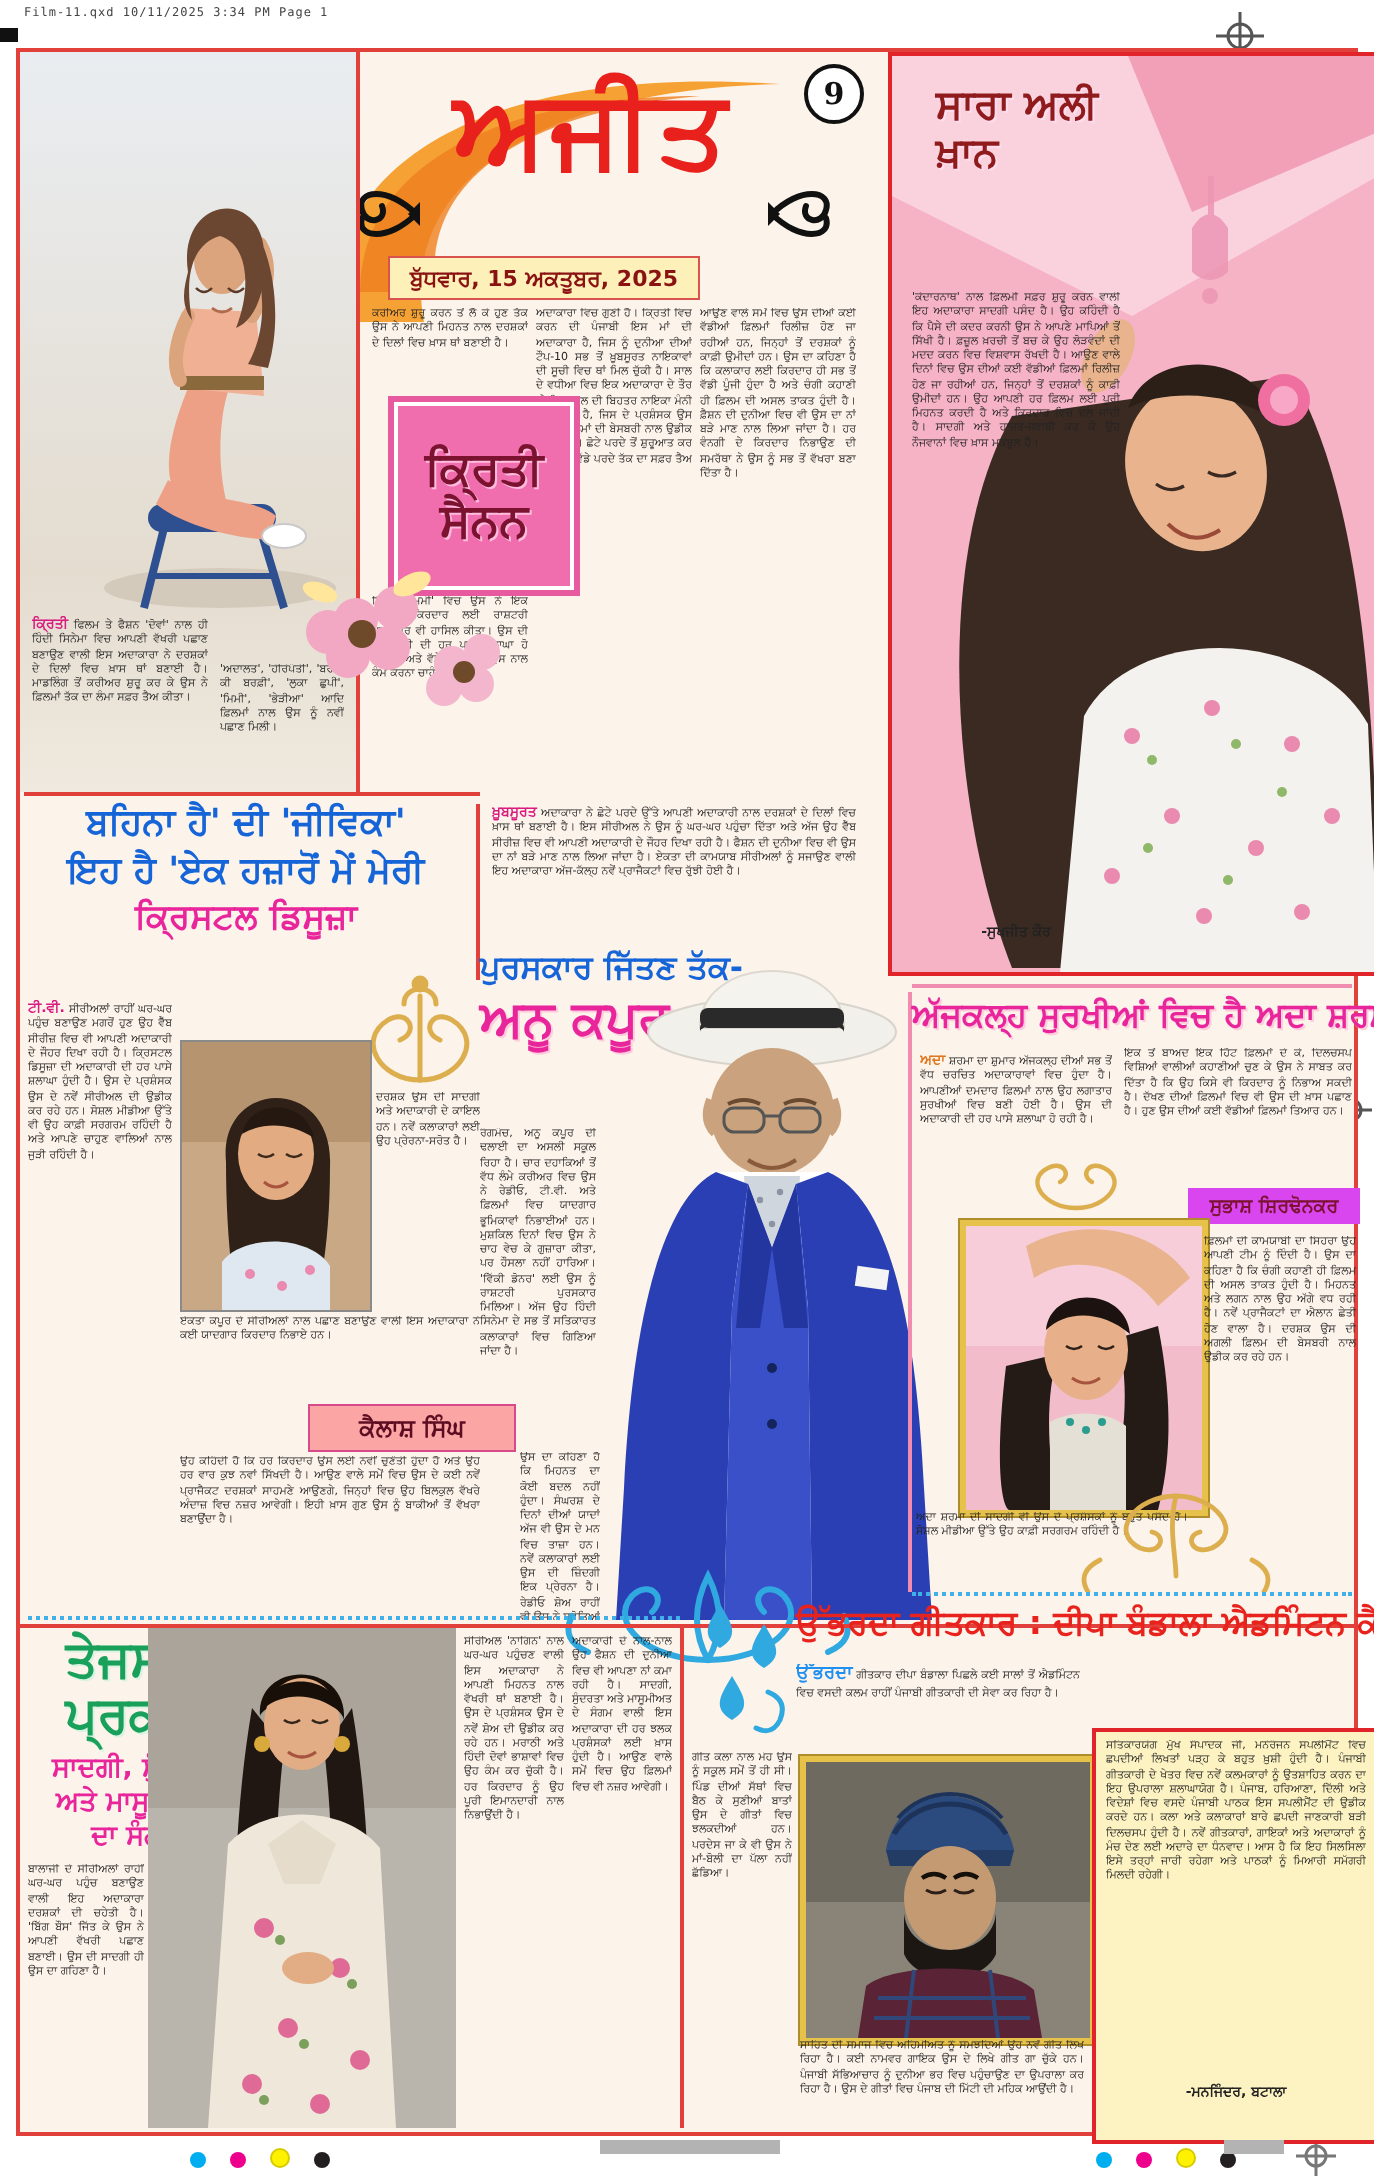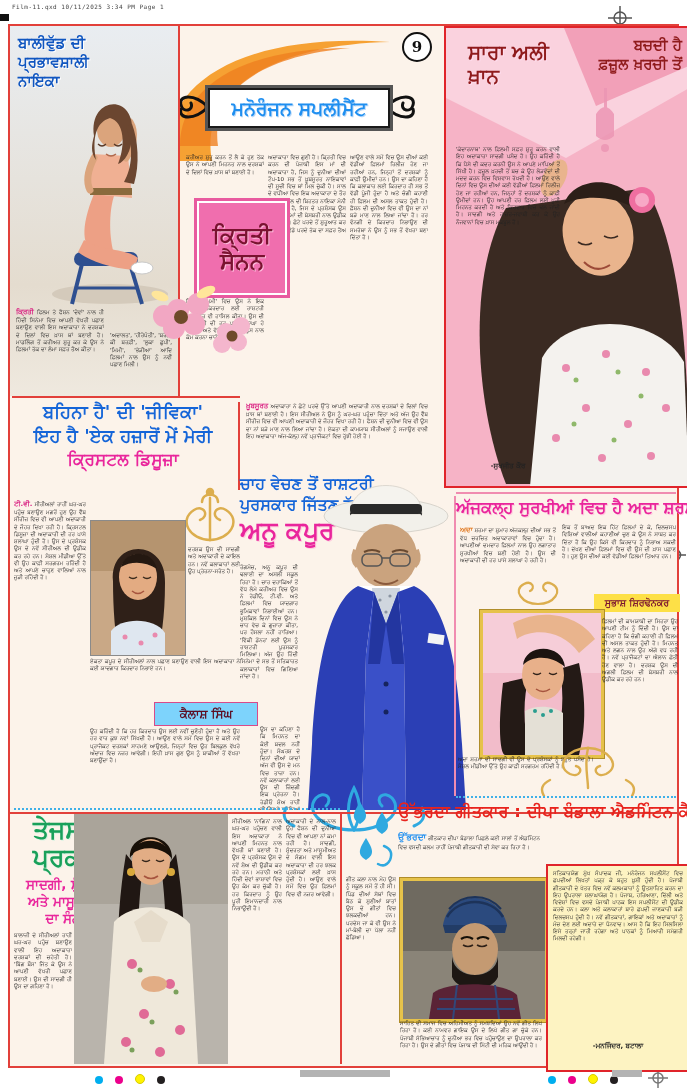--- a/index.html
+++ b/index.html
@@ -25,23 +25,23 @@
          display:flex;align-items:center;justify-content:center;font-family:"DejaVu Serif",serif;
          font-weight:bold;font-size:15px;color:#111;}
   .kicker{color:#1056c0;font-weight:bold;font-size:15px;line-height:1.25;text-shadow:1px 1px 0 #fff;}
   .namebox{background:#f06eae;border:3px solid #e85a9f;box-shadow:0 0 0 2px #fff inset;
            display:flex;flex-direction:column;align-items:center;justify-content:center;}
   .namebox div{color:#7a1230;font-weight:bold;font-size:23px;line-height:1.15;text-shadow:1px 1px 0 #fbd;}
   .pinkpanel{background:#f6b3c6;border:2px solid #e0242a;overflow:hidden;}
   .sara-name{color:#8f1b1c;font-weight:bold;font-size:20px;line-height:1.2;text-shadow:1px 1px 0 #fde;}
   .sara-kick{color:#8f1b1c;font-weight:bold;font-size:15px;line-height:1.25;text-align:right;}
   .byline-sig{font-size:7px;font-weight:bold;color:#222;text-align:center;}
-  .authorbox-orange{background:#fde047;display:flex;align-items:center;justify-content:center;
+  .authorbox-orange{background:#d946ef;display:flex;align-items:center;justify-content:center;
                     font-size:9.5px;font-weight:bold;color:#7a1230;}
-  .authorbox-pink{background:#7dd3fc;border:1px solid #d84b8a;display:flex;align-items:center;justify-content:center;
+  .authorbox-pink{background:#fca5a5;border:1px solid #d84b8a;display:flex;align-items:center;justify-content:center;
                   font-size:12px;font-weight:bold;color:#5d0d22;}
   .photo-frame-gold{border:3px solid #e6c24a;box-shadow:0 0 0 1px #b08d2a;}
   .letterbox{background:#fdf3c2;border:2px solid #e0242a;padding:4px 5px;}
   .tej-head{color:#19a05a;font-weight:bold;font-size:25px;line-height:1.1;text-align:center;
             text-shadow:1px 1px 0 #d9f3e2;}
   .tej-sub{color:#e9259c;font-weight:bold;font-size:13.5px;line-height:1.25;text-align:center;}
   .deepa-head{color:#e8231d;font-weight:bold;font-size:16.5px;text-align:center;white-space:nowrap;}
   .adah-head{color:#e9259c;font-weight:bold;font-size:16.5px;text-align:center;white-space:nowrap;
              text-shadow:1px 1px 0 #fcd;}
   .annu-h1{color:#1565d8;font-weight:bold;font-size:16px;line-height:1.3;}
@@ -75,38 +75,39 @@
     <line x1="10" y1="0" x2="10" y2="20" stroke="#777" stroke-width="1.5"></line>
   </svg>
 
   <div class="abs" id="content">
 
     <svg class="abs" style="left:140px;top:0px;" width="310" height="150">
       <path d="M18,135 C10,55 95,6 240,16 C130,18 48,60 62,135 Z" fill="#f6a133"></path>
       <path d="M30,120 C30,62 90,22 200,22 C110,30 60,66 68,120 Z" fill="#ef7f1f" opacity="0.8"></path>
     </svg>
 
+    <div class="abs masthead-title" style="left:178px;top:12px;width:216px;text-align:center;">ਅਜੀਤ</div>
 
     <div class="abs pgnum" style="left:392px;top:6px;">
       <span>9</span>
     </div>
 
     <svg class="abs" style="left:164px;top:62px;" width="36" height="38">
       <path d="M34,19 C20,5 4,7 7,17 C9,25 20,23 17,15 M34,19 C20,33 4,31 7,21" stroke="#111" stroke-width="3" fill="none" stroke-linecap="round"></path>
       <polygon points="30,19 36,13 42,19 36,25" fill="#111"></polygon>
     </svg>
     <svg class="abs" style="left:374px;top:62px;transform:scaleX(-1);" width="36" height="38">
       <path d="M34,19 C20,5 4,7 7,17 C9,25 20,23 17,15 M34,19 C20,33 4,31 7,21" stroke="#111" stroke-width="3" fill="none" stroke-linecap="round"></path>
       <polygon points="30,19 36,13 42,19 36,25" fill="#111"></polygon>
     </svg>
 
-    <div class="abs supp-box" style="left:198px;top:62px;width:178px;height:36px;">
-      <span class="supp-txt">ਮਨੋਰੰਜਨ ਸਪਲੀਮੈਂਟ</span>
-    </div>
-
+
+    <div class="abs date-strip" style="left:184px;top:102px;width:154px;height:20px;">
+      <span class="date-txt">ਬੁੱਧਵਾਰ, 15 ਅਕਤੂਬਰ, 2025</span>
+    </div>
 
     <div class="abs" style="left:0;top:0;width:168px;height:370px;background:linear-gradient(180deg,#e9edf1 0%,#e4dccf 70%,#efe9df 100%);border-right:2px solid #e2403a;overflow:hidden;">
       <svg class="abs" style="left:0;top:30px;" width="168" height="250">
         <ellipse cx="100" cy="238" rx="58" ry="10" fill="#d4cabb"></ellipse>
         <rect x="64" y="196" width="64" height="14" rx="7" fill="#2e4f90"></rect>
         <line x1="72" y1="208" x2="62" y2="248" stroke="#2e4f90" stroke-width="4"></line>
         <line x1="120" y1="208" x2="132" y2="248" stroke="#2e4f90" stroke-width="4"></line>
         <line x1="66" y1="232" x2="128" y2="232" stroke="#2e4f90" stroke-width="3"></line>
         <path d="M84,138 C70,172 72,192 86,198 L104,198 C98,176 100,152 104,140 Z" fill="#eda085"></path>
         <path d="M74,184 C94,196 116,192 128,202 L124,214 C98,212 78,204 68,196 Z" fill="#eda085"></path>
@@ -114,25 +115,20 @@
         <path d="M82,98 L118,100 L122,142 L80,138 Z" fill="#f0b093"></path>
         <rect x="80" y="132" width="42" height="7" fill="#8a6a3c"></rect>
         <path d="M116,102 C124,90 126,76 120,66" stroke="#dba47c" stroke-width="7" fill="none" stroke-linecap="round"></path>
         <path d="M84,102 C78,114 76,126 80,134" stroke="#dba47c" stroke-width="7" fill="none" stroke-linecap="round"></path>
         <ellipse cx="101" cy="74" rx="14" ry="17" fill="#dba47c"></ellipse>
         <path d="M84,80 C78,40 126,36 122,78 C122,96 114,106 108,108 C116,88 114,66 100,62 C86,66 82,82 86,104 C80,96 82,88 84,80 Z" fill="#6b4630"></path>
         <path d="M116,70 C124,92 122,112 114,126 L124,128 C130,108 128,84 122,68 Z" fill="#6b4630"></path>
         <path d="M88,88 q4,4 8,0 M104,88 q4,4 8,0" stroke="#5a3a28" stroke-width="1.2" fill="none"></path>
         <path d="M96,98 q5,4 10,0" stroke="#b06a4e" stroke-width="1.4" fill="none"></path>
       </svg>
-      <div class="abs kicker" style="left:8px;top:8px;width:110px;">
-        <div>ਬਾਲੀਵੁੱਡ ਦੀ</div>
-        <div>ਪ੍ਰਭਾਵਸ਼ਾਲੀ</div>
-        <div>ਨਾਇਕਾ</div>
-      </div>
       <div class="abs body-txt" style="left:6px;top:282px;width:88px;height:82px;">
         <span class="lead">ਕ੍ਰਿਤੀ</span><span> ਫਿਲਮ ਤੇ ਫੈਸ਼ਨ 'ਦੋਵਾਂ' ਨਾਲ ਹੀ ਹਿੰਦੀ ਸਿਨੇਮਾ ਵਿਚ ਆਪਣੀ ਵੱਖਰੀ ਪਛਾਣ ਬਣਾਉਣ ਵਾਲੀ ਇਸ ਅਦਾਕਾਰਾ ਨੇ ਦਰਸ਼ਕਾਂ ਦੇ ਦਿਲਾਂ ਵਿਚ ਖ਼ਾਸ ਥਾਂ ਬਣਾਈ ਹੈ। ਮਾਡਲਿੰਗ ਤੋਂ ਕਰੀਅਰ ਸ਼ੁਰੂ ਕਰ ਕੇ ਉਸ ਨੇ ਫ਼ਿਲਮਾਂ ਤੱਕ ਦਾ ਲੰਮਾ ਸਫ਼ਰ ਤੈਅ ਕੀਤਾ।</span>
       </div>
       <div class="abs body-txt" style="left:100px;top:306px;width:62px;height:58px;">'ਅਦਾਲਤ', 'ਹੀਰੋਪੰਤੀ', 'ਬਰੇਲੀ ਕੀ ਬਰਫ਼ੀ', 'ਲੁਕਾ ਛੁਪੀ', 'ਮਿਮੀ', 'ਭੇੜੀਆ' ਆਦਿ ਫ਼ਿਲਮਾਂ ਨਾਲ ਉਸ ਨੂੰ ਨਵੀਂ ਪਛਾਣ ਮਿਲੀ।</div>
     </div>
 
     <div class="abs body-txt" style="left:176px;top:128px;width:78px;height:42px;">ਕਰੀਅਰ ਸ਼ੁਰੂ ਕਰਨ ਤੋਂ ਲੈ ਕੇ ਹੁਣ ਤੱਕ ਉਸ ਨੇ ਆਪਣੀ ਮਿਹਨਤ ਨਾਲ ਦਰਸ਼ਕਾਂ ਦੇ ਦਿਲਾਂ ਵਿਚ ਖ਼ਾਸ ਥਾਂ ਬਣਾਈ ਹੈ।</div>
     <div class="abs body-txt" style="left:176px;top:272px;width:78px;height:96px;">ਫਿਲਮ 'ਮਿਮੀ' ਵਿਚ ਉਸ ਨੇ ਇਕ ਨਿਭਾਏ ਕਿਰਦਾਰ ਲਈ ਰਾਸ਼ਟਰੀ ਪੁਰਸਕਾਰ ਵੀ ਹਾਸਿਲ ਕੀਤਾ। ਉਸ ਦੀ ਅਦਾਕਾਰੀ ਦੀ ਹਰ ਪਾਸੇ ਸ਼ਲਾਘਾ ਹੋ ਰਹੀ ਹੈ ਅਤੇ ਵੱਡੇ ਨਿਰਦੇਸ਼ਕ ਉਸ ਨਾਲ ਕੰਮ ਕਰਨਾ ਚਾਹੁੰਦੇ ਹਨ।</div>
     <div class="abs body-txt" style="left:258px;top:128px;width:78px;height:240px;">ਅਦਾਕਾਰਾ ਵਿਚ ਗੁਣੀ ਹੈ। ਕ੍ਰਿਤੀ ਵਿਚ ਕਰਨ ਦੀ ਪੰਜਾਬੀ ਇਸ ਮਾਂ ਦੀ ਅਦਾਕਾਰਾ ਹੈ, ਜਿਸ ਨੂੰ ਦੁਨੀਆ ਦੀਆਂ ਟੌਪ-10 ਸਭ ਤੋਂ ਖ਼ੂਬਸੂਰਤ ਨਾਇਕਾਵਾਂ ਦੀ ਸੂਚੀ ਵਿਚ ਥਾਂ ਮਿਲ ਚੁੱਕੀ ਹੈ। ਸਾਲ ਦੇ ਵਧੀਆ ਵਿਚ ਇਕ ਅਦਾਕਾਰਾ ਦੇ ਤੌਰ 'ਤੇ ਇਸ ਸਾਲ ਦੀ ਬਿਹਤਰ ਨਾਇਕਾ ਮੰਨੀ ਜਾ ਸਕਦੀ ਹੈ, ਜਿਸ ਦੇ ਪ੍ਰਸ਼ੰਸਕ ਉਸ ਦੀਆਂ ਫ਼ਿਲਮਾਂ ਦੀ ਬੇਸਬਰੀ ਨਾਲ ਉਡੀਕ ਕਰਦੇ ਹਨ। ਛੋਟੇ ਪਰਦੇ ਤੋਂ ਸ਼ੁਰੂਆਤ ਕਰ ਕੇ ਉਸ ਨੇ ਵੱਡੇ ਪਰਦੇ ਤੱਕ ਦਾ ਸਫ਼ਰ ਤੈਅ ਕੀਤਾ।</div>
     <div class="abs body-txt" style="left:340px;top:128px;width:78px;height:240px;">ਆਉਣ ਵਾਲੇ ਸਮੇਂ ਵਿਚ ਉਸ ਦੀਆਂ ਕਈ ਵੱਡੀਆਂ ਫ਼ਿਲਮਾਂ ਰਿਲੀਜ਼ ਹੋਣ ਜਾ ਰਹੀਆਂ ਹਨ, ਜਿਨ੍ਹਾਂ ਤੋਂ ਦਰਸ਼ਕਾਂ ਨੂੰ ਕਾਫ਼ੀ ਉਮੀਦਾਂ ਹਨ। ਉਸ ਦਾ ਕਹਿਣਾ ਹੈ ਕਿ ਕਲਾਕਾਰ ਲਈ ਕਿਰਦਾਰ ਹੀ ਸਭ ਤੋਂ ਵੱਡੀ ਪੂੰਜੀ ਹੁੰਦਾ ਹੈ ਅਤੇ ਚੰਗੀ ਕਹਾਣੀ ਹੀ ਫ਼ਿਲਮ ਦੀ ਅਸਲ ਤਾਕਤ ਹੁੰਦੀ ਹੈ। ਫ਼ੈਸ਼ਨ ਦੀ ਦੁਨੀਆ ਵਿਚ ਵੀ ਉਸ ਦਾ ਨਾਂ ਬੜੇ ਮਾਣ ਨਾਲ ਲਿਆ ਜਾਂਦਾ ਹੈ। ਹਰ ਵੰਨਗੀ ਦੇ ਕਿਰਦਾਰ ਨਿਭਾਉਣ ਦੀ ਸਮਰੱਥਾ ਨੇ ਉਸ ਨੂੰ ਸਭ ਤੋਂ ਵੱਖਰਾ ਬਣਾ ਦਿੱਤਾ ਹੈ।</div>
@@ -198,24 +194,20 @@
             <circle cx="172" cy="344" r="2.5"></circle>
             <circle cx="195" cy="368" r="2.5"></circle>
             <circle cx="128" cy="396" r="2.5"></circle>
             <circle cx="168" cy="412" r="2.5"></circle>
           </g>
       </svg>
       <div class="abs sara-name" style="left:22px;top:12px;width:120px;">
         <div>ਸਾਰਾ ਅਲੀ</div>
         <div>ਖ਼ਾਨ</div>
       </div>
-      <div class="abs sara-kick" style="left:118px;top:8px;width:118px;">
-        <div>ਬਚਦੀ ਹੈ</div>
-        <div>ਫ਼ਜ਼ੂਲ ਖ਼ਰਚੀ ਤੋਂ</div>
-      </div>
       <div class="abs body-txt" style="left:10px;top:118px;width:104px;height:310px;">'ਕੇਦਾਰਨਾਥ' ਨਾਲ ਫ਼ਿਲਮੀ ਸਫ਼ਰ ਸ਼ੁਰੂ ਕਰਨ ਵਾਲੀ ਇਹ ਅਦਾਕਾਰਾ ਸਾਦਗੀ ਪਸੰਦ ਹੈ। ਉਹ ਕਹਿੰਦੀ ਹੈ ਕਿ ਪੈਸੇ ਦੀ ਕਦਰ ਕਰਨੀ ਉਸ ਨੇ ਆਪਣੇ ਮਾਪਿਆਂ ਤੋਂ ਸਿੱਖੀ ਹੈ। ਫ਼ਜ਼ੂਲ ਖ਼ਰਚੀ ਤੋਂ ਬਚ ਕੇ ਉਹ ਲੋੜਵੰਦਾਂ ਦੀ ਮਦਦ ਕਰਨ ਵਿਚ ਵਿਸ਼ਵਾਸ ਰੱਖਦੀ ਹੈ। ਆਉਣ ਵਾਲੇ ਦਿਨਾਂ ਵਿਚ ਉਸ ਦੀਆਂ ਕਈ ਵੱਡੀਆਂ ਫ਼ਿਲਮਾਂ ਰਿਲੀਜ਼ ਹੋਣ ਜਾ ਰਹੀਆਂ ਹਨ, ਜਿਨ੍ਹਾਂ ਤੋਂ ਦਰਸ਼ਕਾਂ ਨੂੰ ਕਾਫ਼ੀ ਉਮੀਦਾਂ ਹਨ। ਉਹ ਆਪਣੀ ਹਰ ਫ਼ਿਲਮ ਲਈ ਪੂਰੀ ਮਿਹਨਤ ਕਰਦੀ ਹੈ ਅਤੇ ਕਿਰਦਾਰ ਵਿਚ ਢਲ ਜਾਂਦੀ ਹੈ। ਸਾਦਗੀ ਅਤੇ ਹਾਜ਼ਰ-ਜਵਾਬੀ ਕਰ ਕੇ ਉਹ ਨੌਜਵਾਨਾਂ ਵਿਚ ਖ਼ਾਸ ਮਕਬੂਲ ਹੈ।</div>
       <div class="abs byline-sig" style="left:10px;top:434px;width:104px;">-ਸੁਖਜੀਤ ਕੌਰ</div>
     </div>
 
     <div class="abs hrule" style="left:2px;top:370px;width:228px;"></div>
     <div class="abs" style="left:2px;top:374px;width:222px;">
       <div class="kry-h">ਬਹਿਨਾ ਹੈ' ਦੀ 'ਜੀਵਿਕਾ'</div>
       <div class="kry-h">ਇਹ ਹੈ 'ਏਕ ਹਜ਼ਾਰੋਂ ਮੇਂ ਮੇਰੀ</div>
       <div class="kry-name">ਕ੍ਰਿਸਟਲ ਡਿਸੂਜ਼ਾ</div>
     </div>
@@ -259,21 +251,20 @@
     <div class="abs body-txt" style="left:178px;top:520px;width:52px;height:152px;">ਦਰਸ਼ਕ ਉਸ ਦੀ ਸਾਦਗੀ ਅਤੇ ਅਦਾਕਾਰੀ ਦੇ ਕਾਇਲ ਹਨ। ਨਵੇਂ ਕਲਾਕਾਰਾਂ ਲਈ ਉਹ ਪ੍ਰੇਰਨਾ-ਸਰੋਤ ਹੈ।</div>
     <div class="abs body-txt" style="left:80px;top:632px;width:150px;height:40px;">ਏਕਤਾ ਕਪੂਰ ਦੇ ਸੀਰੀਅਲਾਂ ਨਾਲ ਪਛਾਣ ਬਣਾਉਣ ਵਾਲੀ ਇਸ ਅਦਾਕਾਰਾ ਨੇ ਕਈ ਯਾਦਗਾਰ ਕਿਰਦਾਰ ਨਿਭਾਏ ਹਨ।</div>
 
     <div class="abs authorbox-pink" style="left:144px;top:676px;width:102px;height:22px;">
       <span>ਕੈਲਾਸ਼ ਸਿੰਘ</span>
     </div>
 
     <div class="abs body-txt" style="left:80px;top:702px;width:150px;height:82px;">ਉਹ ਕਹਿੰਦੀ ਹੈ ਕਿ ਹਰ ਕਿਰਦਾਰ ਉਸ ਲਈ ਨਵੀਂ ਚੁਣੌਤੀ ਹੁੰਦਾ ਹੈ ਅਤੇ ਉਹ ਹਰ ਵਾਰ ਕੁਝ ਨਵਾਂ ਸਿੱਖਦੀ ਹੈ। ਆਉਣ ਵਾਲੇ ਸਮੇਂ ਵਿਚ ਉਸ ਦੇ ਕਈ ਨਵੇਂ ਪ੍ਰਾਜੈਕਟ ਦਰਸ਼ਕਾਂ ਸਾਹਮਣੇ ਆਉਣਗੇ, ਜਿਨ੍ਹਾਂ ਵਿਚ ਉਹ ਬਿਲਕੁਲ ਵੱਖਰੇ ਅੰਦਾਜ਼ ਵਿਚ ਨਜ਼ਰ ਆਵੇਗੀ। ਇਹੀ ਖ਼ਾਸ ਗੁਣ ਉਸ ਨੂੰ ਬਾਕੀਆਂ ਤੋਂ ਵੱਖਰਾ ਬਣਾਉਂਦਾ ਹੈ।</div>
 
     <div class="abs" style="left:230px;top:448px;width:160px;">
-      <div class="annu-h1">ਚਾਹ ਵੇਚਣ ਤੋਂ ਰਾਸ਼ਟਰੀ</div>
       <div class="annu-h1">ਪੁਰਸਕਾਰ ਜਿੱਤਣ ਤੱਕ-</div>
       <div class="annu-name">ਅਨੂ ਕਪੂਰ</div>
     </div>
 
     <svg class="abs" style="left:290px;top:438px;" width="172" height="346">
       <ellipse cx="86" cy="52" rx="62" ry="17" fill="#f2f0ea" stroke="#d8d4cc"></ellipse>
       <path d="M50,50 C50,12 122,12 122,50 Z" fill="#f5f3ee" stroke="#ddd8d0"></path>
       <path d="M50,50 C50,38 122,38 122,50 L122,52 C122,44 50,44 50,52 Z" fill="#2a2a2a"></path>
       <rect x="50" y="40" width="72" height="10" rx="4" fill="#2a2a2a"></rect>
       <ellipse cx="86" cy="92" rx="31" ry="32" fill="#caa37e"></ellipse>

